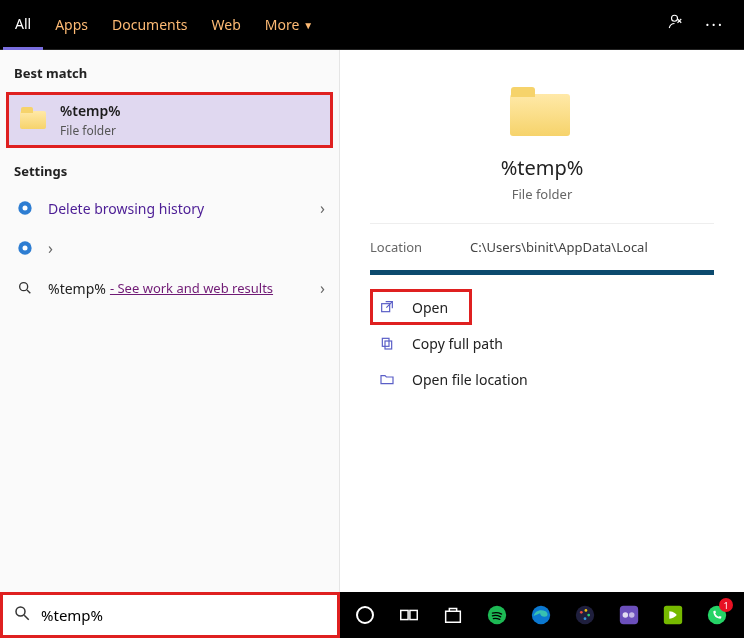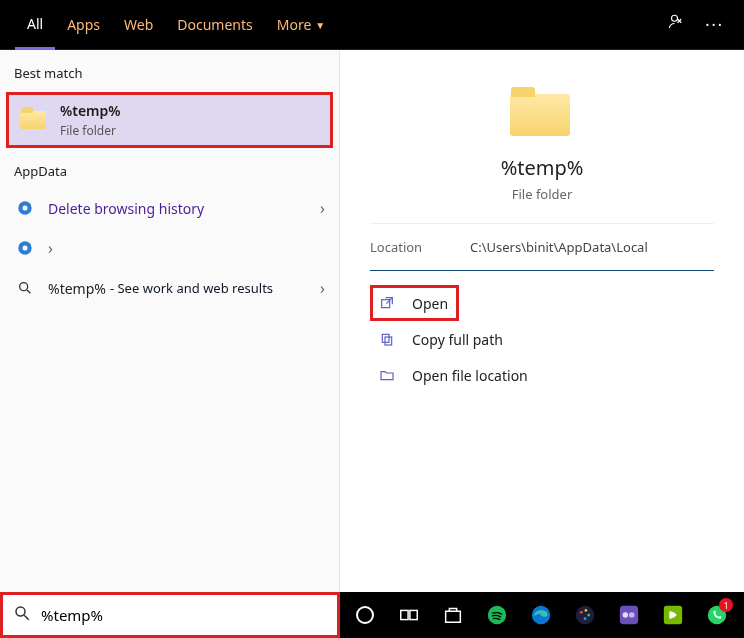--- a/index.html
+++ b/index.html
@@ -14,21 +14,21 @@
     color: #1b1b1b;
   }
 
   
   .topbar {
     background: #000;
     color: #fff;
     height: 50px;
     display: flex;
     align-items: center;
-    padding-left: 15px;
+    padding-left: 3px;
     padding-right: 10px;
     border-bottom: 1px solid #222;
   }
   .topbar .tab {
     padding: 0 12px;
     height: 50px;
     display: flex;
     align-items: center;
     color: #fdba74;
     cursor: pointer;
@@ -52,21 +52,21 @@
     height: calc(638px - 50px - 46px);
   }
 
   .left {
     width: 340px;
     background:#fafafa;
     border-right:1px solid #e5e5e5;
     padding-top:6px;
   }
   .section-header {
-    font-weight:400;
+    font-weight:700;
     font-size:13px;
     padding: 8px 14px 8px 14px;
     color:#222;
   }
   .best-item {
     display:flex;
     align-items:center;
     height:56px;
     background:#e0d8f0;
     padding-left:14px;
@@ -120,21 +120,21 @@
     padding:0 14px;
     cursor:pointer;
   }
   .search-suggest-row .mag {
     width:22px;height:22px;
     margin-right:12px;
     display:flex;align-items:center;justify-content:center;
     font-size:15px;color:#333;
   }
   .search-suggest-row .label { color:#222;}
-  .search-suggest-row .hint { color:#0f172a; font-size:13px; margin-left:4px; flex:1;}
+  .search-suggest-row .hint { color:#701a75; font-size:13px; margin-left:4px; flex:1;text-decoration:underline;}
   .search-suggest-row .arrow { color:#666; font-size:16px;}
 
   .right {
     flex:1;
     background:#fff;
     padding: 24px 30px 0 30px;
     display:flex;
     flex-direction:column;
     align-items:center;
   }
@@ -165,21 +165,21 @@
   }
   .right .sub {
     font-size:13px;
     color:#666;
     margin-top:4px;
     margin-bottom:20px;
   }
   .loc-row {
     width:100%;
     border-top:1px solid #eee;
-    border-bottom:1px solid #0c4a6e;
+    border-bottom:5px solid #0c4a6e;
     display:flex;
     padding:14px 0;
     font-size:13px;
     color:#666;
   }
   .loc-row .loc-label { width:100px; }
   .loc-row .loc-value { color:#444; cursor:pointer;}
 
   .actions { width:100%; margin-top:14px;}
   .action-row {
@@ -195,21 +195,21 @@
     width:22px;height:22px;
     margin-right:14px;
     display:flex;align-items:center;justify-content:center;
     color:#5b5fc7;
     font-size:15px;
   }
   .action-row.highlight {
     outline:3px solid #df2020;
     outline-offset:-3px;
     width:max-content;
-    padding-right:11px;
+    padding-right:24px;
     background:#fff;
   }
 
   
   .bottom {
     position:absolute;
     bottom:0;left:0;
     height:46px;
     width:744px;
     background:#000;
@@ -248,22 +248,22 @@
   }
   .tbtn svg { width:22px;height:22px; }
   .circle { border:2px solid #fff; border-radius:50%; width:18px;height:18px;}
 </style>
 </head>
 <body>
 
 <div class="topbar">
   <div class="tab active">All</div>
   <div class="tab">Apps</div>
+  <div class="tab">Documents</div>
   <div class="tab">Web</div>
-  <div class="tab">Documents</div>
   <div class="tab">
       <span>More</span>
       <span class="chev">▼</span>
     </div>
   <div class="spacer"></div>
   <div class="iconbtn">
     <svg viewBox="0 0 24 24" width="18" height="18" fill="none" stroke="#fff" stroke-width="1.5">
         <circle cx="10" cy="7" r="4"></circle>
         <path d="M3 20c1-4 4-6 7-6"></path>
         <path d="M14 8l5 5m0-5l-5 5"></path>
@@ -276,21 +276,21 @@
   <div class="left">
     <div class="section-header">Best match</div>
     <div class="best-item">
       <div class="folder-ico"></div>
       <div>
         <div class="title">%temp%</div>
         <div class="sub">File folder</div>
       </div>
     </div>
 
-    <div class="section-header">AppData</div>
+    <div class="section-header">Settings</div>
     <div class="setting-row">
       <div class="gear">
         <svg viewBox="0 0 24 24" width="20" height="20">
             <circle cx="12" cy="12" r="8" fill="#2d7dd2"></circle>
             <circle cx="12" cy="12" r="3" fill="#fff"></circle>
           </svg>
       </div>
       <div class="label">Delete browsing history</div>
       <div class="arrow">›</div>
     </div>

